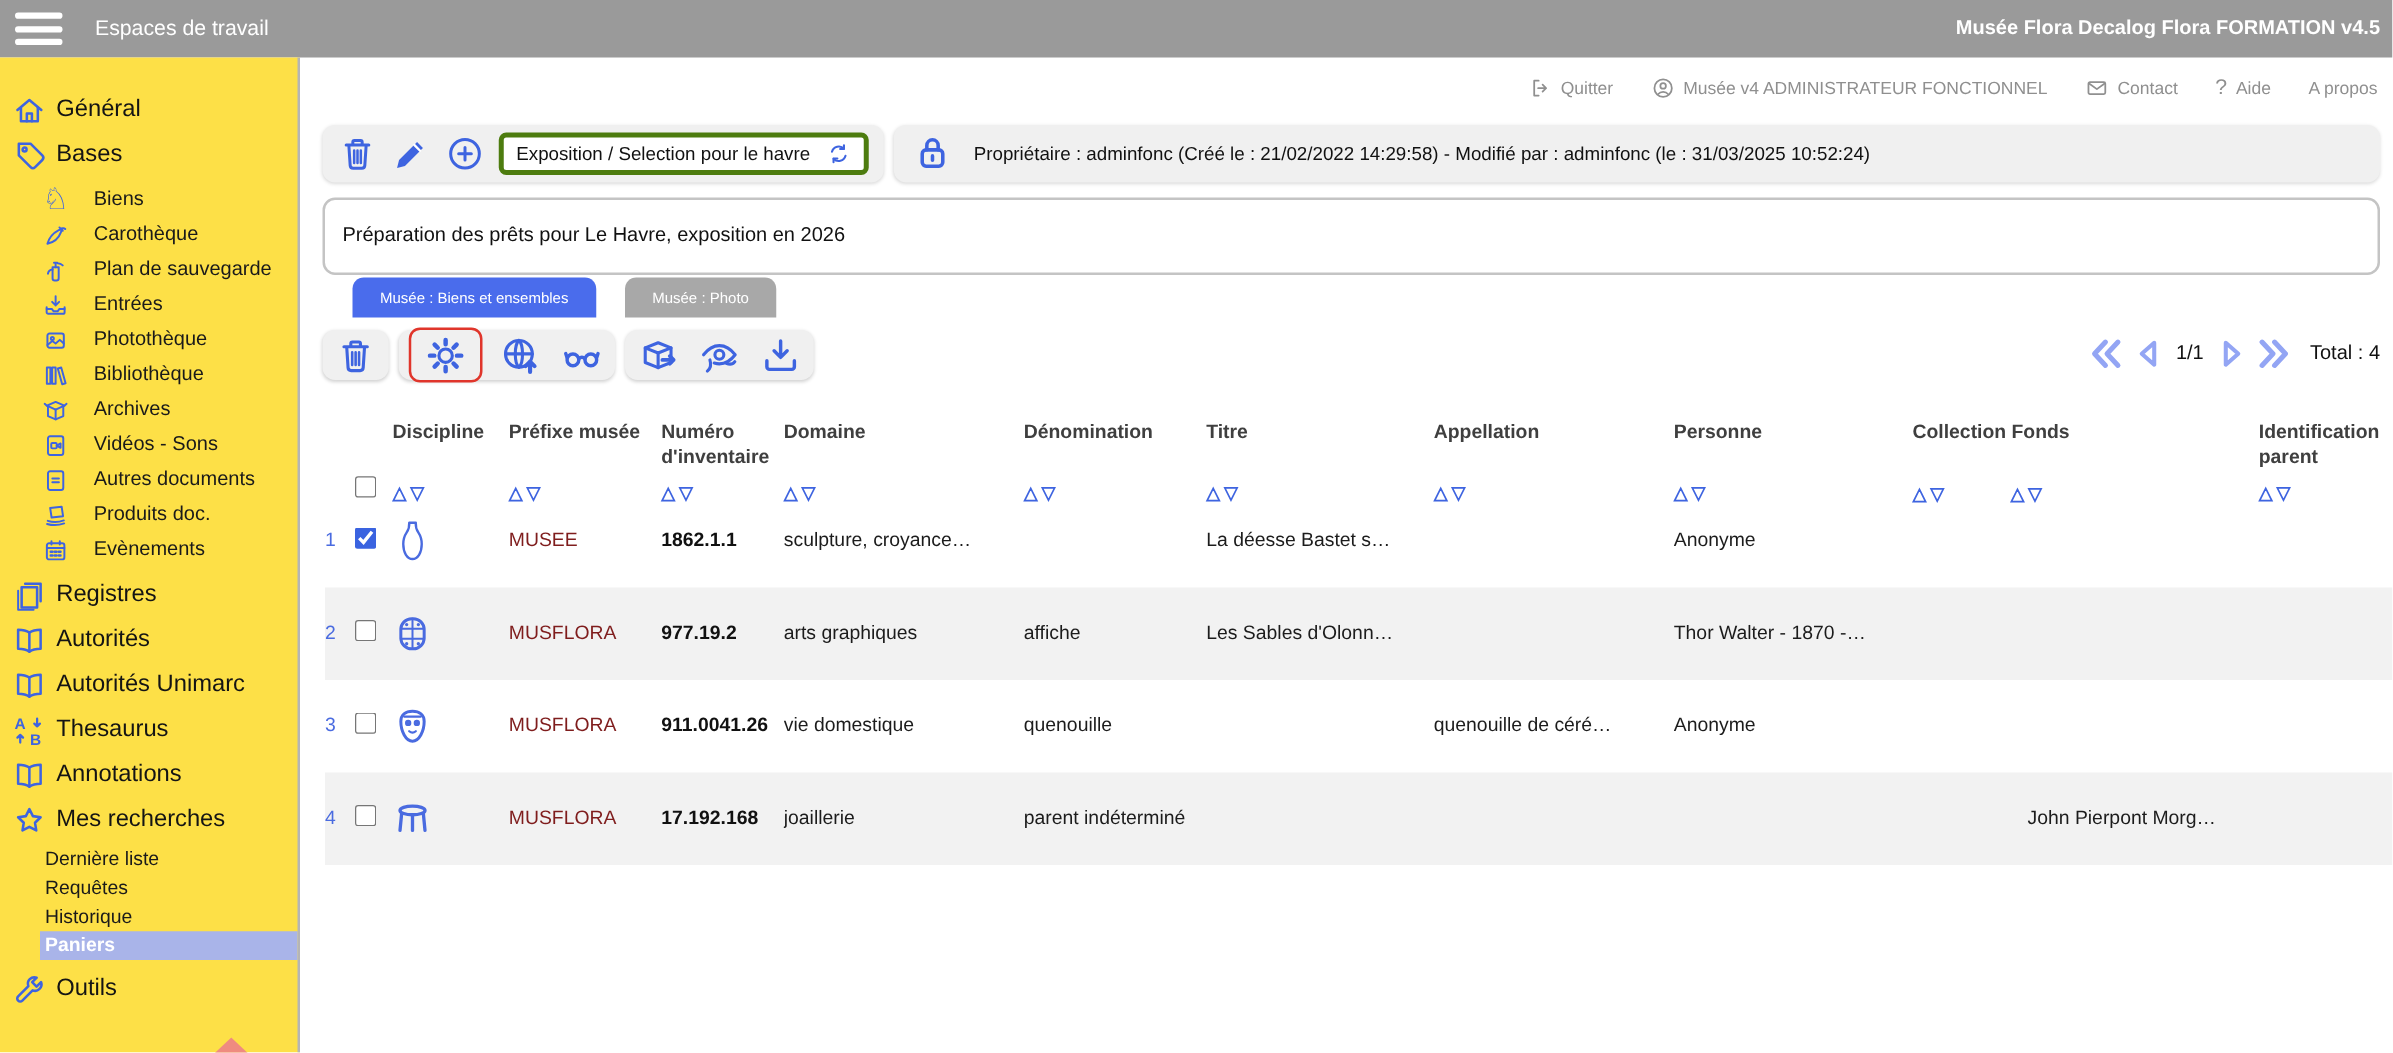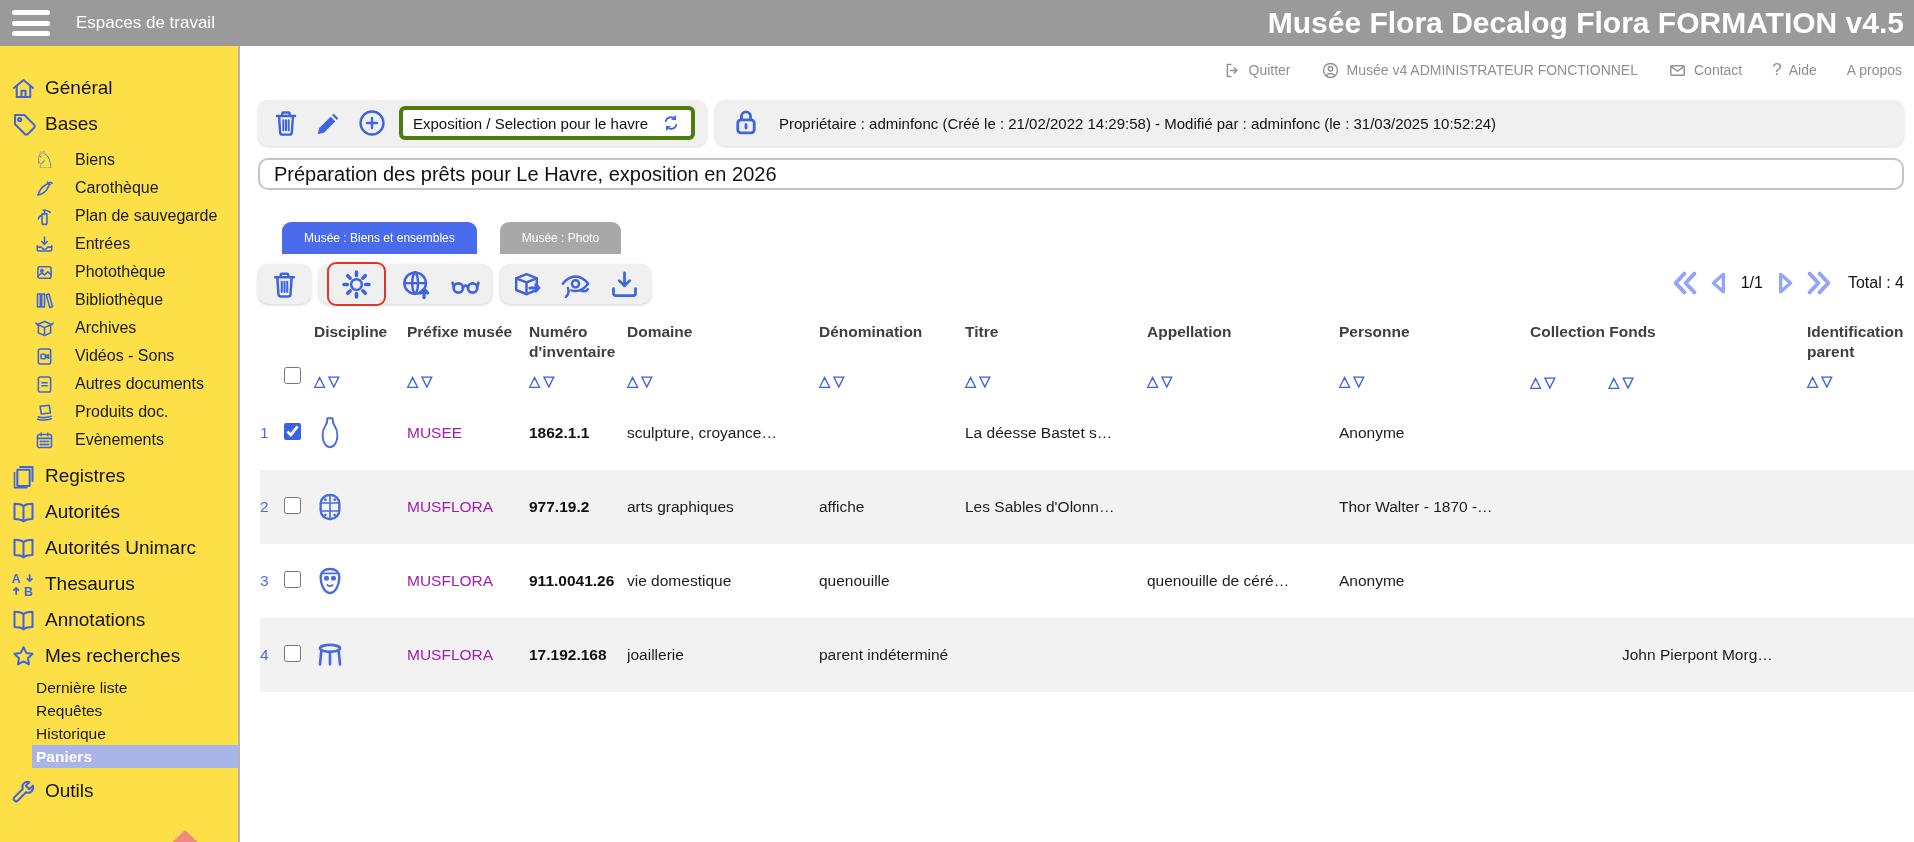--- a/index.html
+++ b/index.html
@@ -6,21 +6,21 @@
   html,body { width:1914px; height:842px; overflow:hidden; background:#fff;
               font-family:"Liberation Sans", sans-serif; position:relative; }
 
   
   .topbar { position:absolute; top:0; left:0; width:1914px; height:46px;
             background:#9a9a9a; display:flex; align-items:center; }
   .hamburger { width:38px; height:26px; margin-left:12px; display:flex;
                flex-direction:column; justify-content:space-between; cursor:pointer; }
   .hamburger span { display:block; height:5px; background:#fff; border-radius:2.5px; }
   .ws-label { color:#fff; font-size:17px; margin-left:26px; }
-  .app-title { margin-left:auto; margin-right:10px; color:#fff; font-size:30px; font-weight:bold; }
+  .app-title { margin-left:auto; margin-right:10px; color:#fff; font-size:16px; font-weight:bold; }
 
   
   .sidebar { position:absolute; top:46px; left:0; width:240px; height:796px;
              background:#fde047; border-right:2px solid #b5b5b5; padding-top:24px; }
   .nav-main { height:36px; display:flex; align-items:center; padding-left:10px;
               font-size:19px; color:#141414; cursor:pointer; }
   .nav-main .nav-icon { width:27px; height:27px; color:#3e64e0; margin-right:8px; }
   .nav-sub { height:28px; display:flex; align-items:center; padding-left:34px;
              font-size:16px; color:#1a1a1a; cursor:pointer; }
   .nav-sub .nav-icon { width:21px; height:21px; color:#3e64e0; margin-right:20px; }
@@ -59,23 +59,23 @@
           color:#3e64e0; cursor:pointer; }
   .ibtn svg { width:100%; height:100%; }
   .i32 { width:32px; height:32px; }
   .i36 { width:34px; height:36px; }
   .selector { background:#fff; border:4px solid #4d7c0f; border-radius:6px; height:34px;
               display:flex; align-items:center; gap:12px; padding:0 10px; font-size:15px;
               color:#111; width:296px; cursor:pointer; }
   .selector .sel-text { flex:1; white-space:nowrap; overflow:hidden; }
   .refresh { width:20px; height:20px; color:#3e64e0; flex:0 0 auto; }
 
-  .descbox { position:absolute; top:112px; left:16px; right:10px; height:32px;
+  .descbox { position:absolute; top:112px; left:16px; right:10px; height:62px;
              border:2px solid #c4c4c4; border-radius:10px; display:flex;
-             align-items:center; padding:0 14px; font-size:20px; color:#111;
+             align-items:center; padding:0 14px; font-size:16px; color:#111;
              background:#fff; }
 
   .tabsrow { position:absolute; top:176px; left:40px; display:flex; gap:5px; height:32px; }
   .tab { border-radius:9px 9px 0 0; color:#fff; font-size:12px; display:flex;
          align-items:center; padding:0 22px; cursor:pointer; white-space:nowrap; }
   .tab.active { background:#4a6cec; }
   .tab.inactive { background:#a8a8a8;margin-left:18px; }
 
   .toolbar2 { position:absolute; top:214px; left:16px; height:48px; display:flex;
               gap:8px; align-items:center; }
@@ -92,36 +92,36 @@
             gap:4px; }
   .pbtn { width:30px; height:30px; color:#93a5f4; cursor:pointer; }
   .pbtn svg { width:100%; height:100%; }
   .page-ind { font-size:16px; color:#111; margin:0 3px; }
   .total { font-size:16px; color:#111; margin-left:10px; white-space:nowrap; }
 
   
   .tgrid { display:grid;
     grid-template-columns:24px 30px 93px 122px 98px 192px 146px 182px 192px 191px 92px 185px minmax(0,1fr);
     align-items:center; }
-  .thead { position:absolute; top:272px; left:18px; right:0; height:78px; align-items:stretch; }
+  .thead { position:absolute; top:286px; left:18px; right:0; height:78px; align-items:stretch; }
   .hcell { display:flex; flex-direction:column; padding-top:4px; }
   .hlabel { font-weight:bold; color:#3f3f3f; font-size:15.5px; line-height:1.28;
             white-space:pre-line; }
   .harrows { margin-top:auto; padding-bottom:6px; }
   .sorts { display:inline-flex; gap:3px; cursor:pointer; }
   .sorts span { color:#3e64e0; font-size:14.5px; font-weight:bold; }
   .cbcell { display:flex; flex-direction:column; justify-content:flex-end; padding-bottom:12px; }
   input[type=checkbox] { width:17px; height:17px; accent-color:#3a63e0; margin:0; cursor:pointer; }
 
   .trows { position:absolute; top:350px; left:18px; right:0; }
   .trow { height:74px; }
   .trow.alt { background:#f2f2f2; }
   .cell { font-size:15.5px; color:#1c1c1c; white-space:nowrap; overflow:hidden; }
   .cell-num { color:#4a6be0; cursor:pointer; }
-  .cell-link { color:#a21caf; cursor:pointer; }
+  .cell-link { color:#7f1d1d; cursor:pointer; }
   .cell-numero { font-weight:bold; color:#111; }
   .disc-icon { width:32px; height:38px; color:#4a6be0; display:flex; align-items:center; }
   .disc-icon svg { width:100%; height:100%; }
 </style>
 </head>
 <body>
 
 <div class="topbar">
   <div class="hamburger">
       <span></span>

